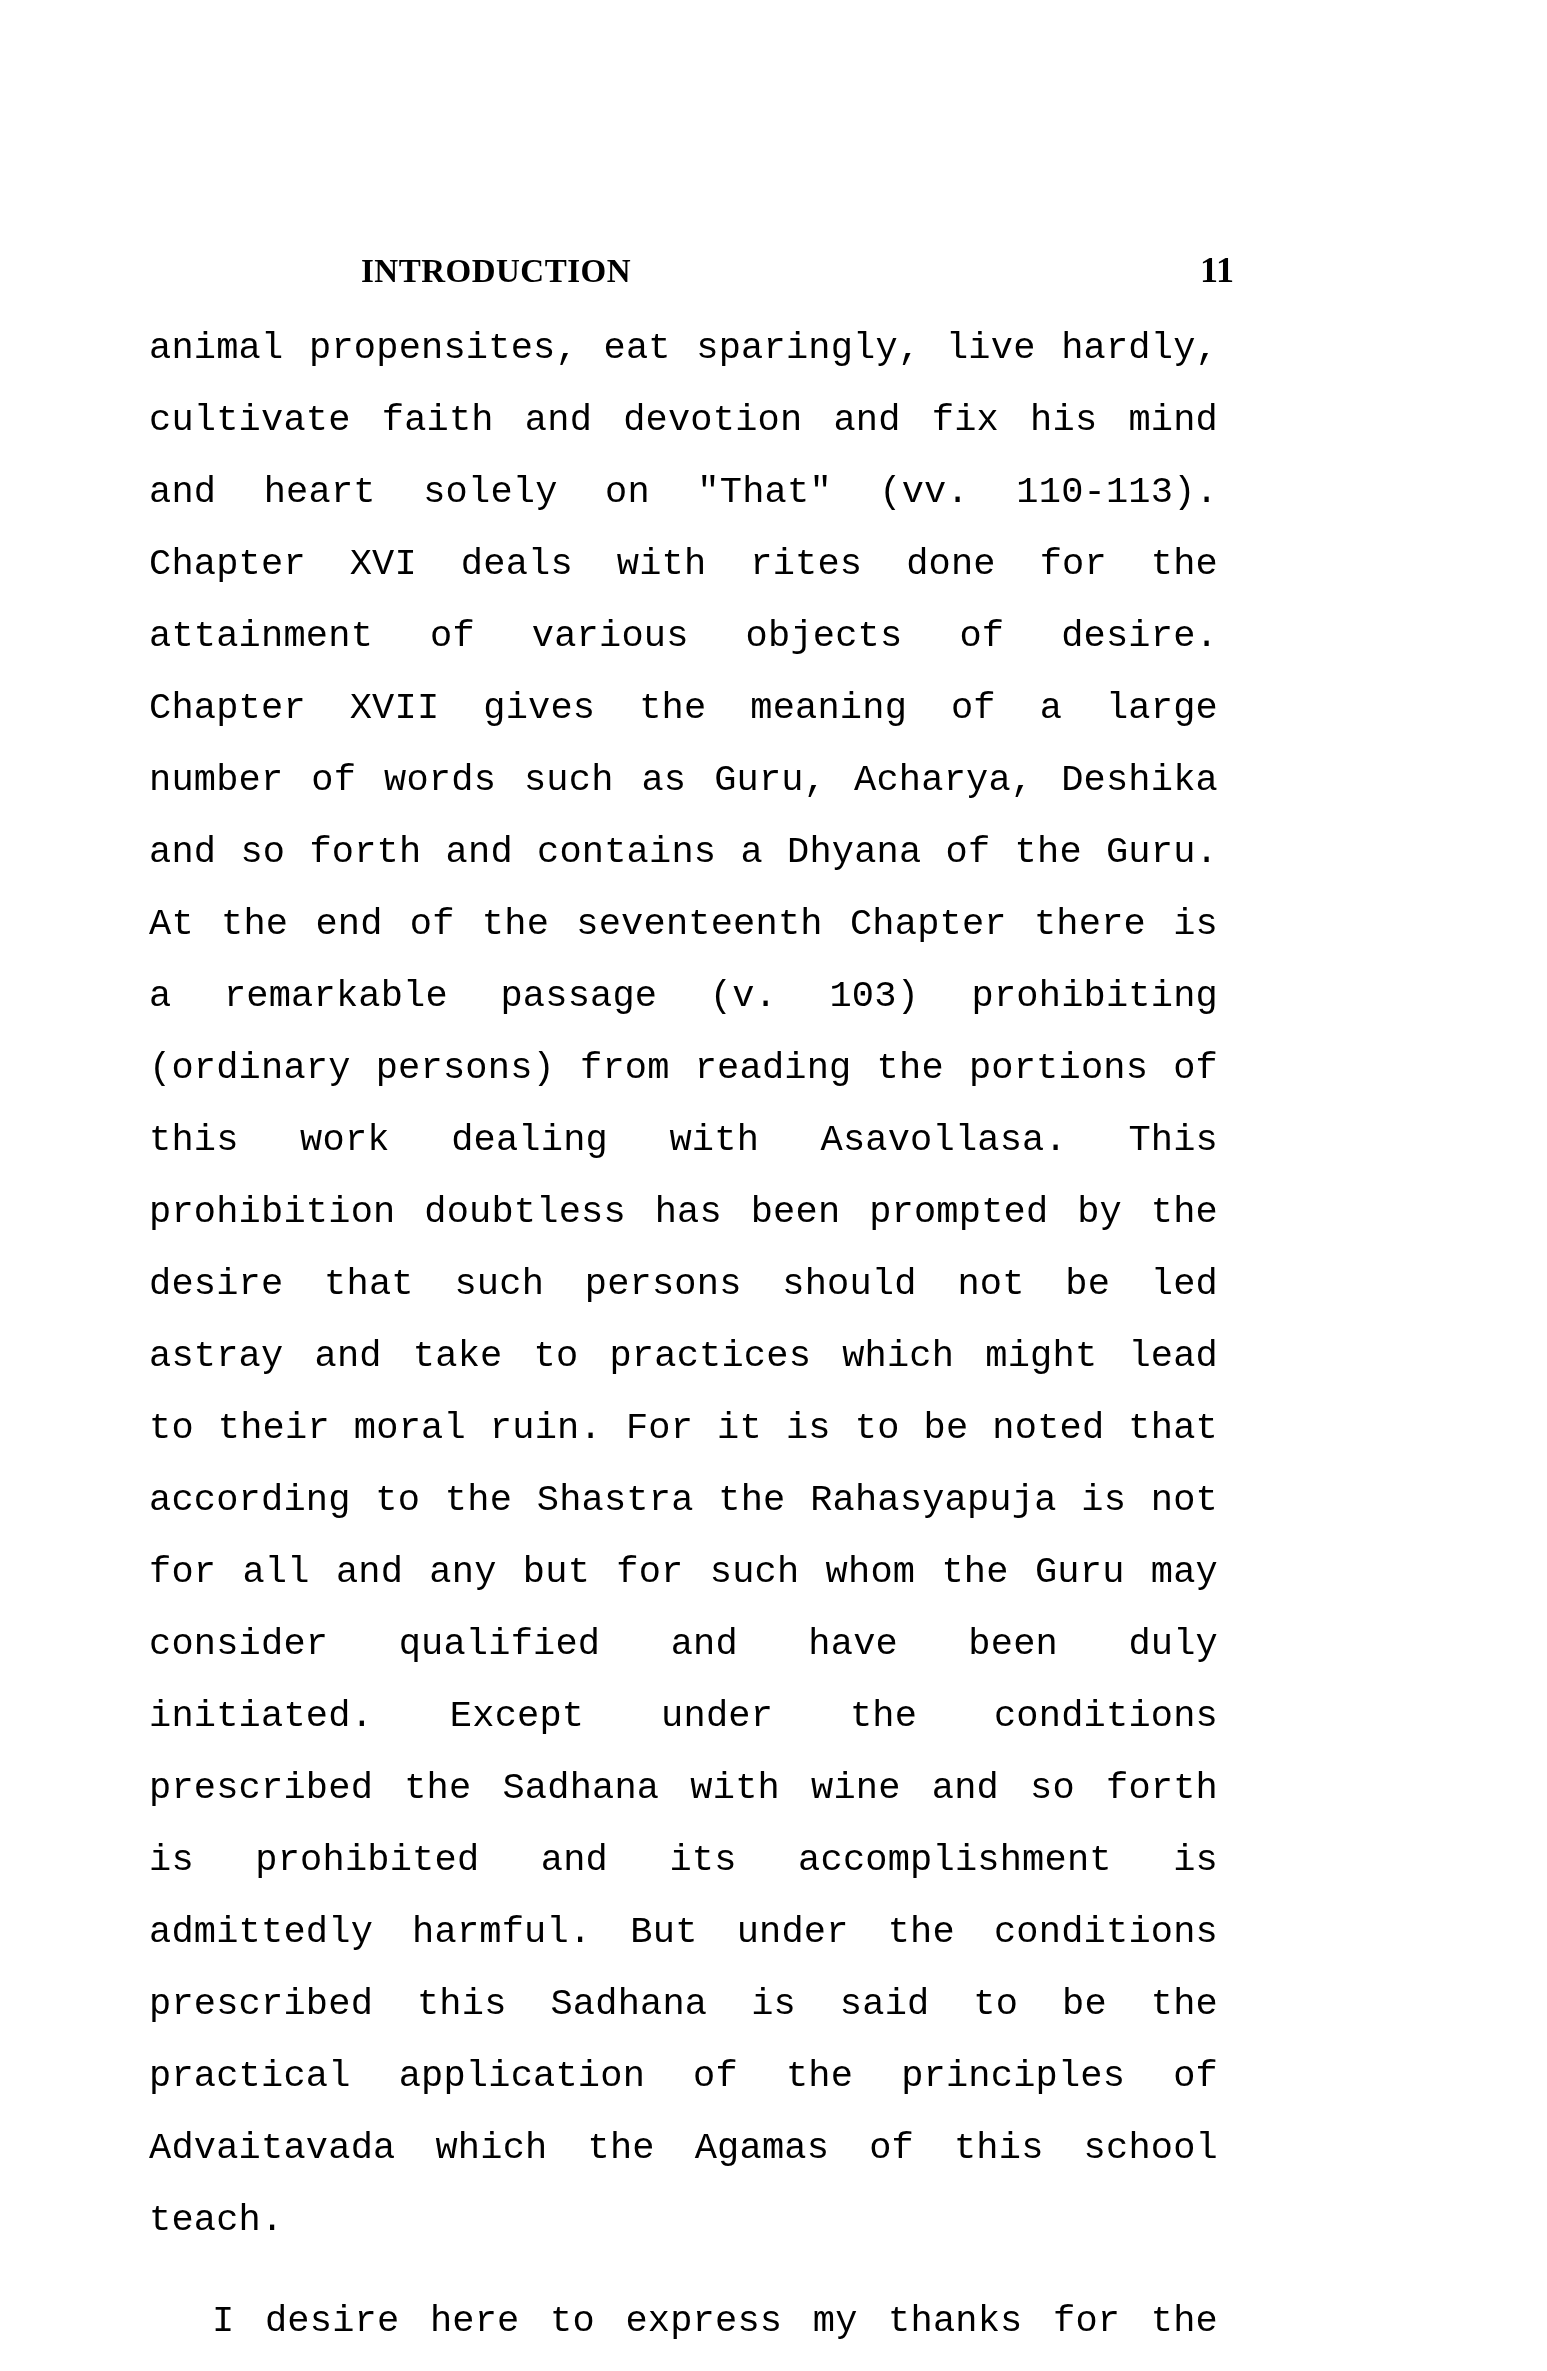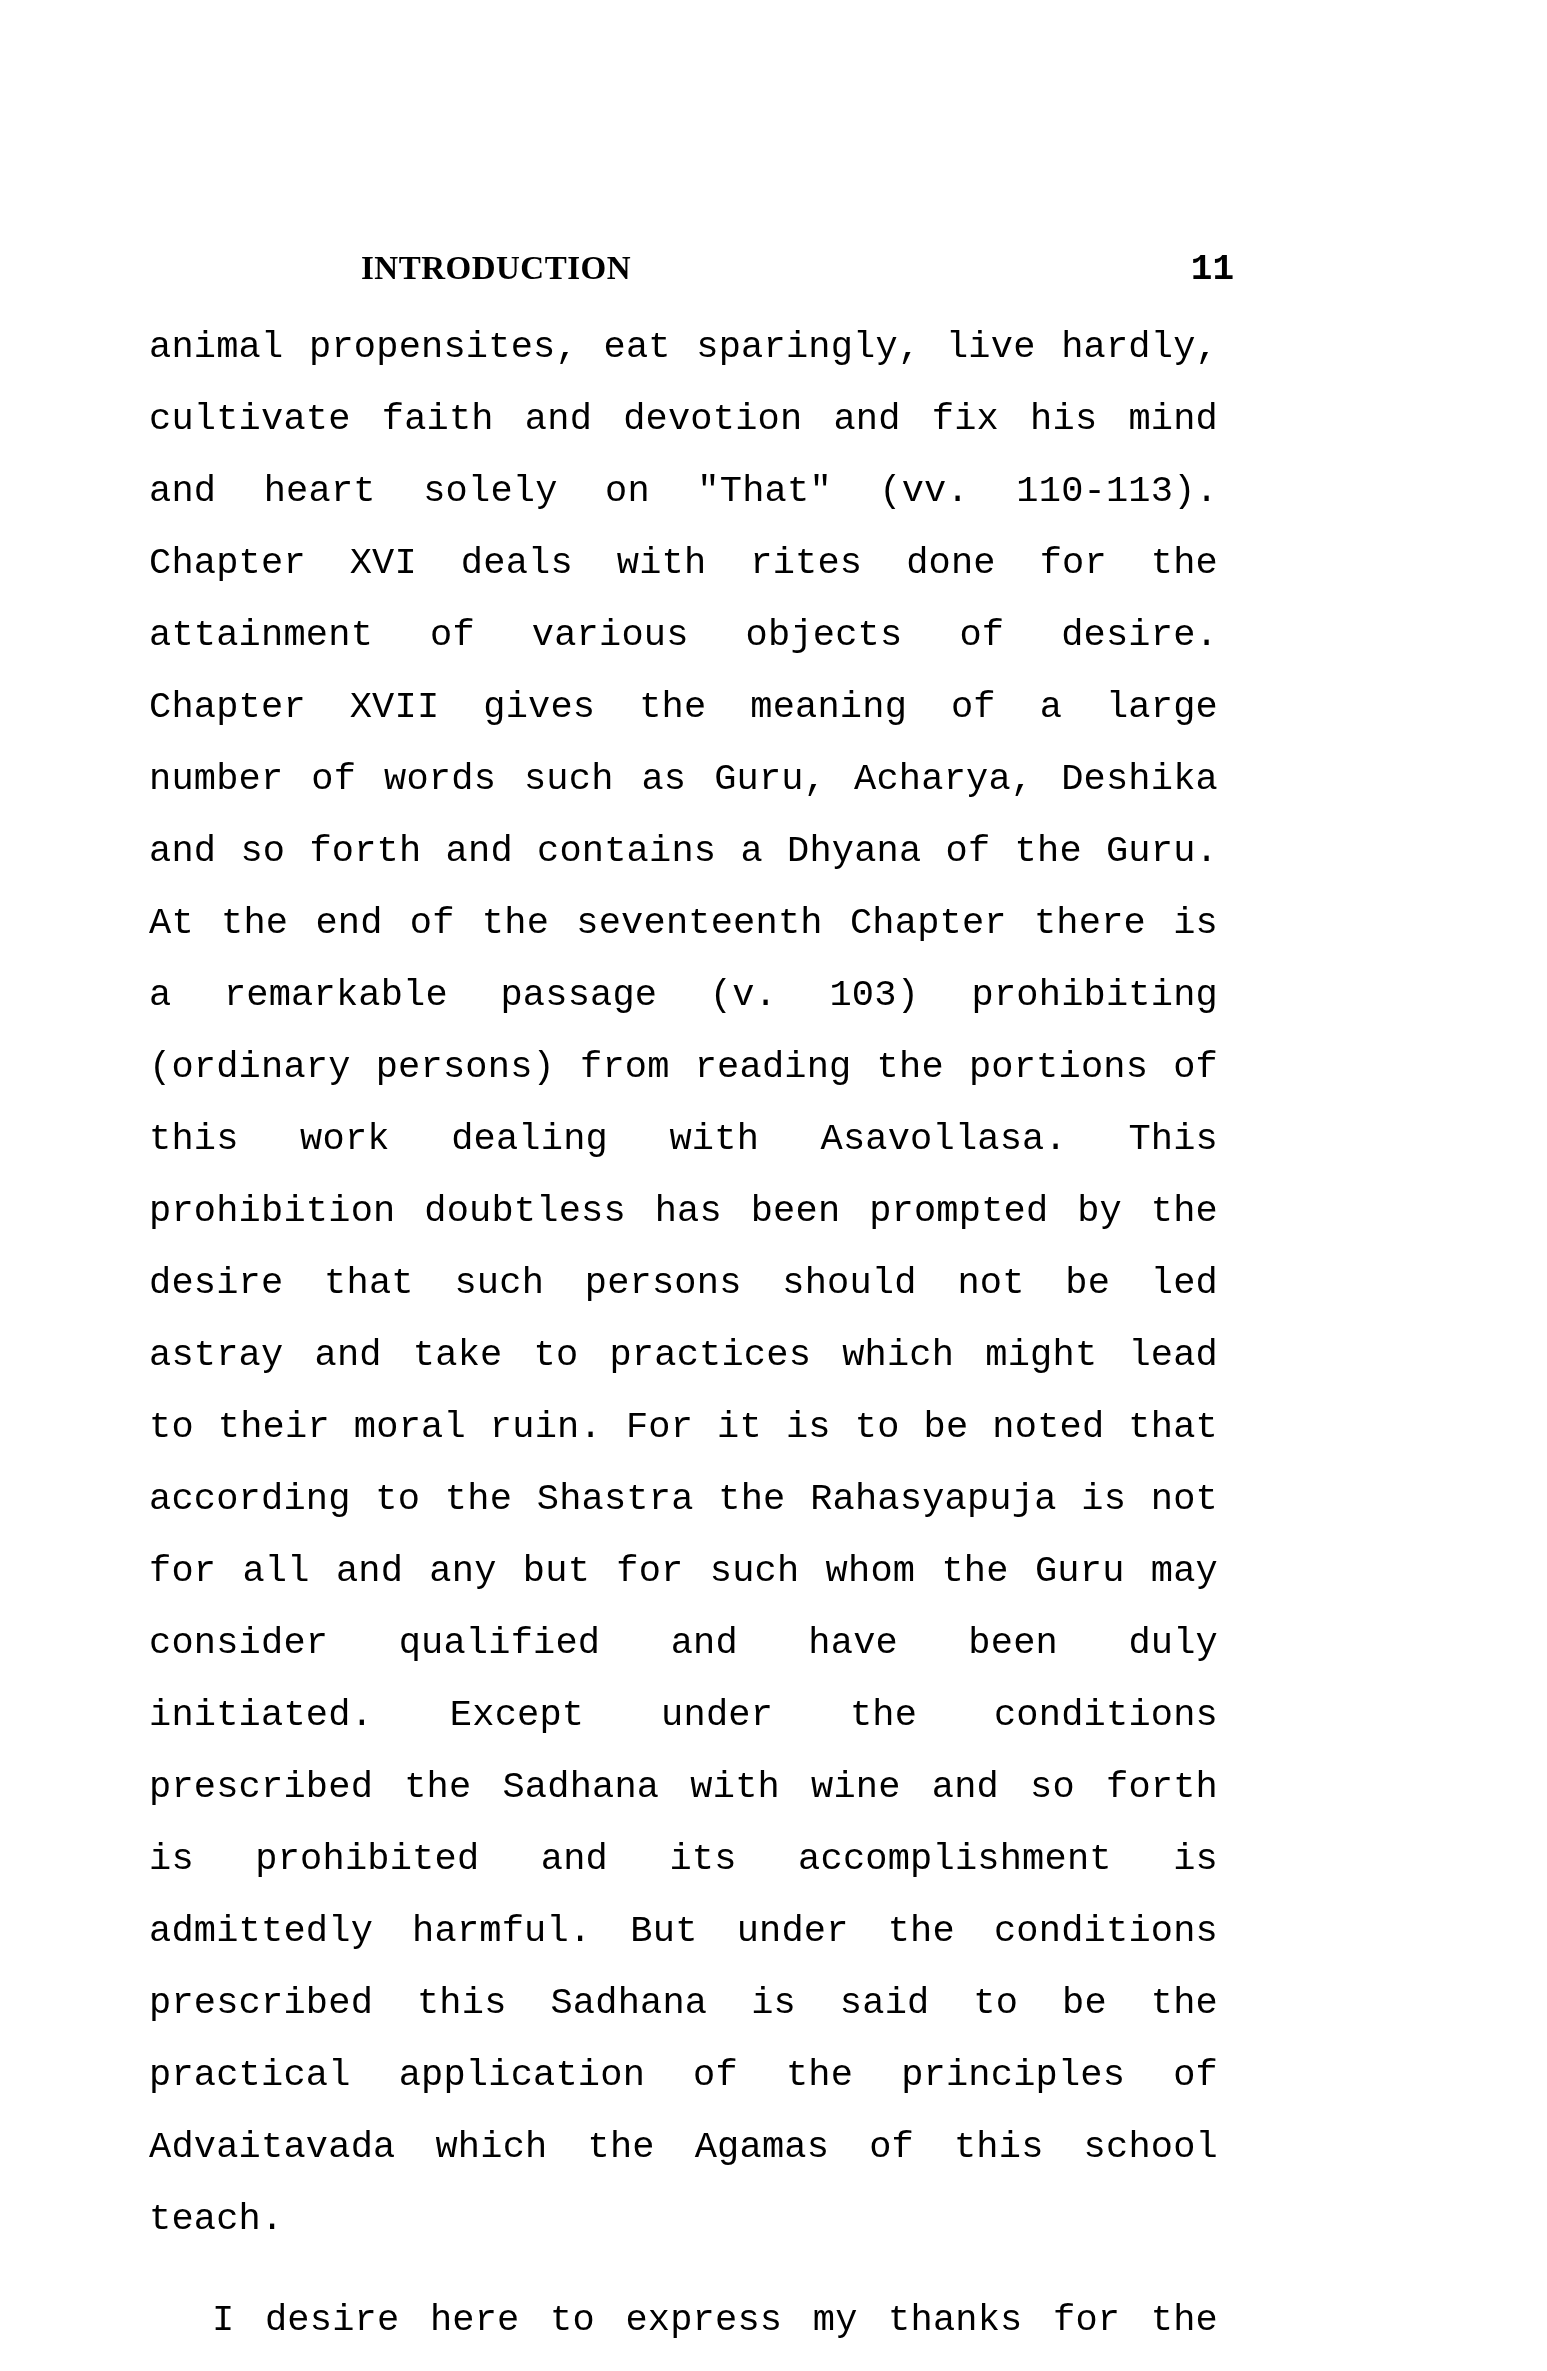--- a/index.html
+++ b/index.html
@@ -36,21 +36,21 @@
     gap: 33px;
   }
   .running-head {
     font-family: "Liberation Serif", serif;
     font-size: 33px;
     letter-spacing: 0.5px;
     font-weight: 600;
     margin-left: 228px;
   }
   .page-number {
-    font-family: Liberation Mono, monospace;
+    font-family: Liberation Serif, serif;
     font-size: 36px;
     font-weight: 700;
   }
   p.body-par {
     font-family: Liberation Mono, monospace;
     font-size: 37px;
     line-height: 72px;
     text-align: justify;
     text-align-last: left;
     margin: 16px;

